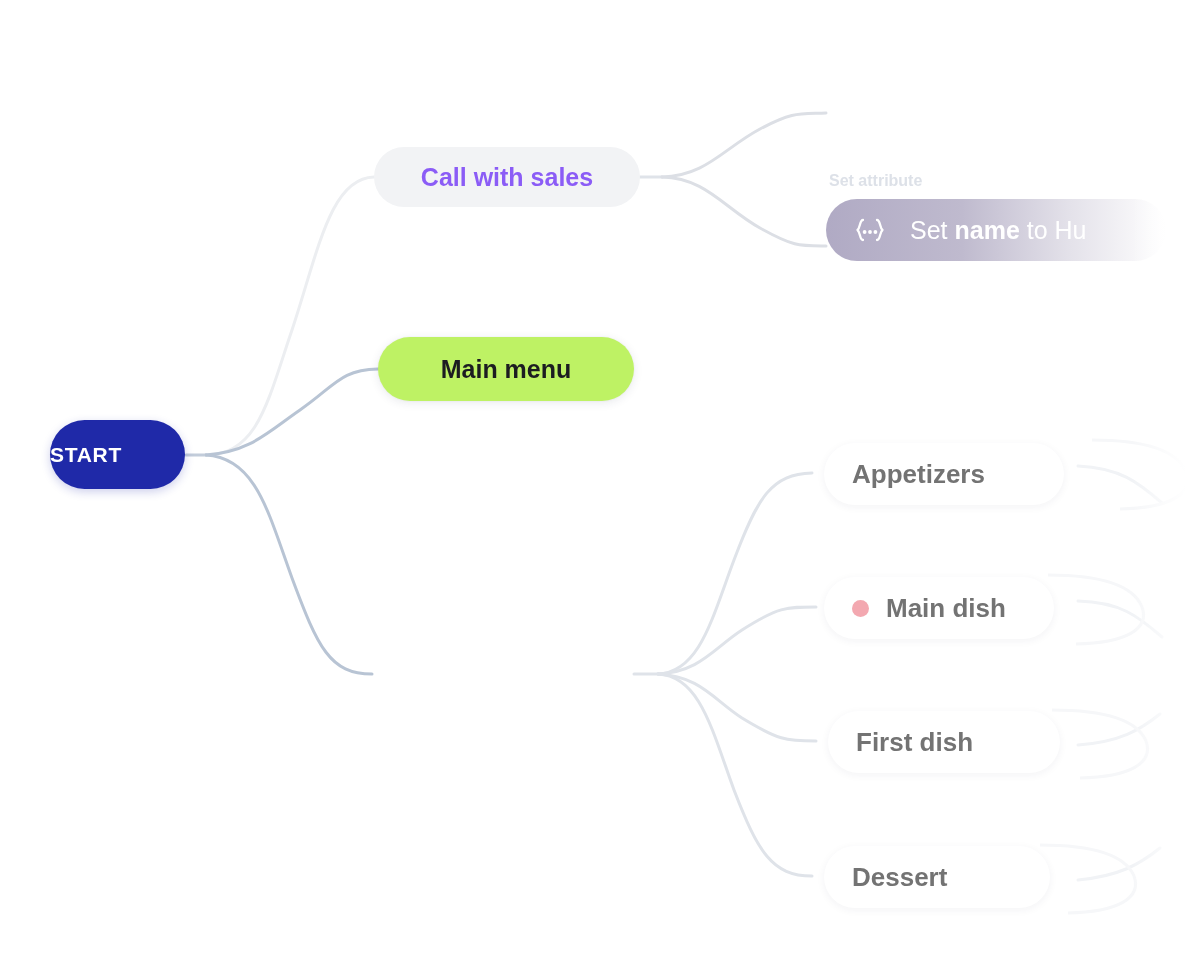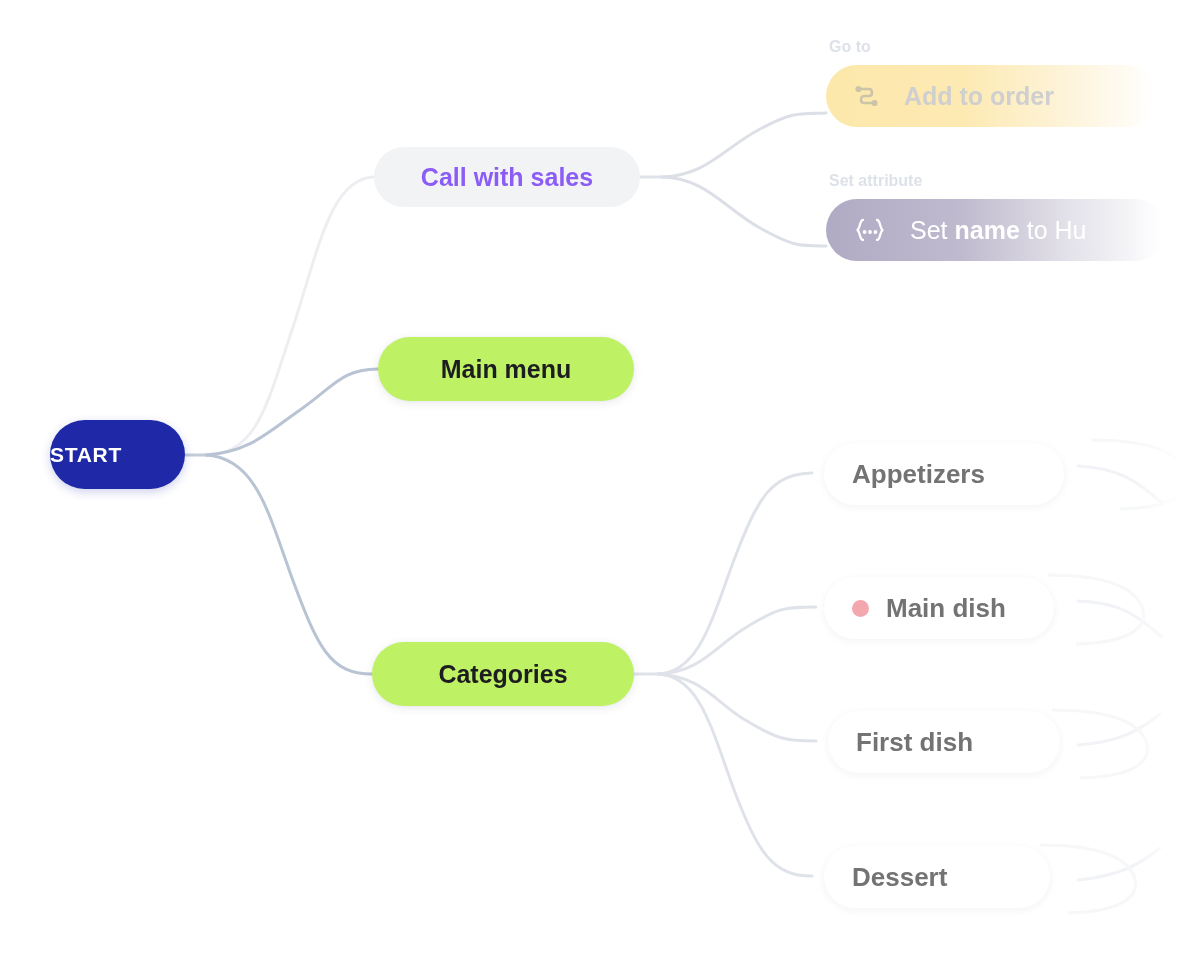--- a/index.html
+++ b/index.html
@@ -196,54 +196,38 @@
   </div>
 
   <div class="node node-faded" style="left:374px; top:147px; width:266px; height:60px;">
     <span class="label">Call with sales</span>
   </div>
 
   <div class="node node-white" style="left:378px; top:337px; width:256px; height:64px;">
     <span class="label">Main menu</span>
   </div>
 
-  <div class="node node-white" style="left:372px; top:642px; width:262px; height:64px;">
-    <span class="label">Categories</span>
-  </div>
 
   <div class="node node-ghost" style="left:824px; top:443px; width:240px; height:62px;">
     <span class="label">Appetizers</span>
   </div>
 
   <div class="node node-ghost" style="left:824px; top:577px; width:230px; height:62px;">
     <span class="dot" style="background:#f3a8b0;"></span>
     <span class="label">Main dish</span>
   </div>
 
   <div class="node node-ghost" style="left:828px; top:711px; width:232px; height:62px;">
     <span class="label">First dish</span>
   </div>
 
   <div class="node node-ghost" style="left:824px; top:846px; width:226px; height:62px;">
     <span class="label">Dessert</span>
   </div>
 
-  <div class="chip-group" style="left:826px; top:38px;">
-    <div class="chip-caption">Go to</div>
-    <div class="chip chip-yellow">
-      <span class="chip-icon">
-        <svg width="30" height="30" viewBox="0 0 30 30" xmlns="http://www.w3.org/2000/svg">
-          <path d="M 7,8 H 17 C 21,8 21,15 17,15 H 12 C 8,15 8,22 12,22 H 22" fill="none" stroke="#ccc4a8" stroke-width="2.6" stroke-linecap="round" stroke-linejoin="round"></path>
-          <circle cx="6.5" cy="8" r="3.1" fill="#ccc4a8"></circle>
-          <circle cx="22.5" cy="22" r="3.1" fill="#ccc4a8"></circle>
-        </svg>
-      </span>
-      <span class="chip-text">Add to order</span>
-    </div>
-  </div>
 
   <div class="chip-group" style="left:826px; top:172px;">
     <div class="chip-caption">Set attribute</div>
     <div class="chip chip-purple">
       <span class="chip-icon">
         <svg width="36" height="30" viewBox="0 0 36 30" xmlns="http://www.w3.org/2000/svg">
           <path d="M 11,5 C 7.5,5 8.5,12.5 5.5,15 C 8.5,17.5 7.5,25 11,25" fill="none" stroke="#ffffff" stroke-width="2.3" stroke-linecap="round" stroke-linejoin="round"></path>
           <path d="M 25,5 C 28.5,5 27.5,12.5 30.5,15 C 27.5,17.5 28.5,25 25,25" fill="none" stroke="#ffffff" stroke-width="2.3" stroke-linecap="round" stroke-linejoin="round"></path>
           <circle cx="12.6" cy="17" r="1.9" fill="#ffffff"></circle>
           <circle cx="18" cy="17" r="1.9" fill="#ffffff"></circle>

